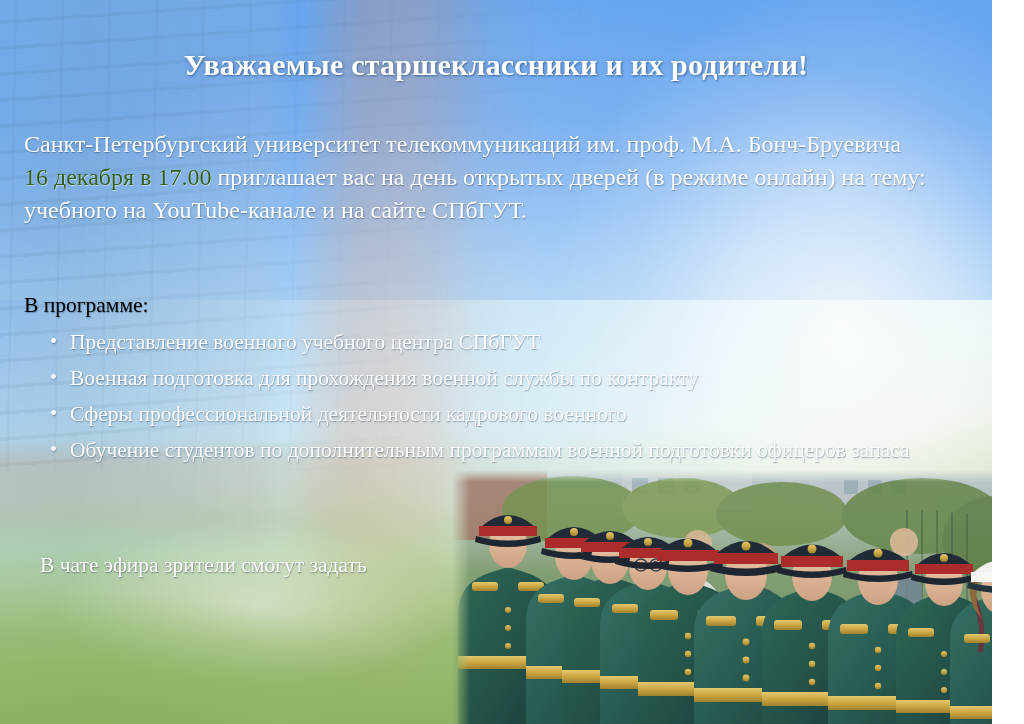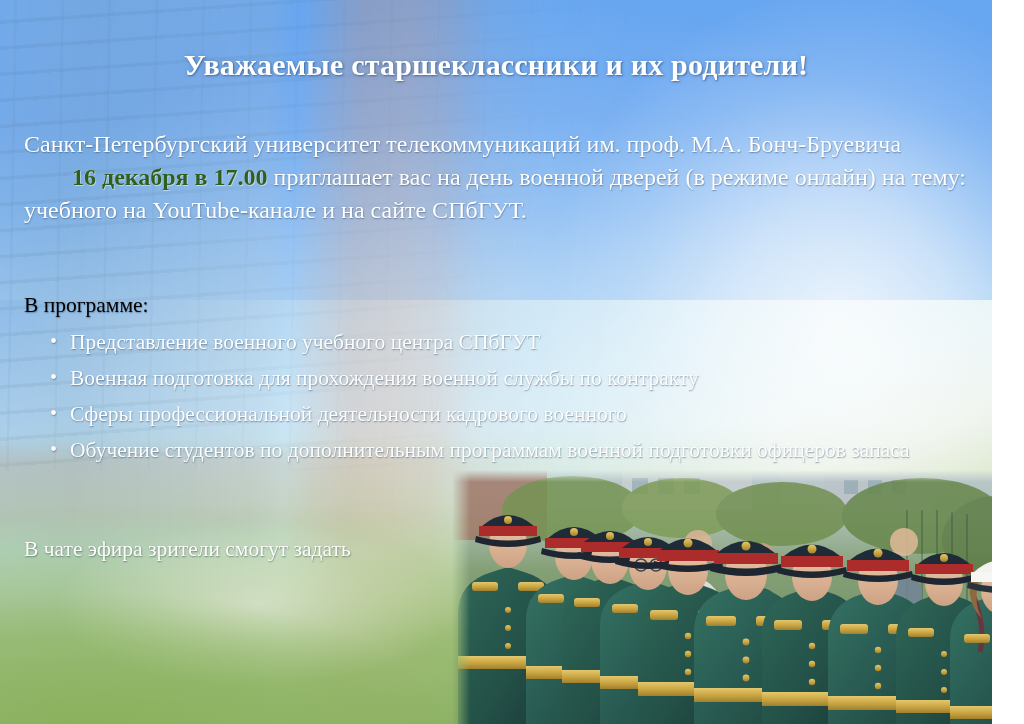--- a/index.html
+++ b/index.html
@@ -210,25 +210,24 @@
     top: 128px;
     width: 952px;
     font-size: 24px;
     line-height: 33px;
     color: #fdfdfd;
     text-shadow: 0.5px 0.5px 1.4px rgba(55,80,105,0.55);
   }
   .body-block p { margin: 0; }
 
   .b-green {
-    font-weight: bold;
+    font-weight: normal;
     color: #2f5e1e;
     text-shadow: 0.7px 0.7px 0 rgba(235,245,235,0.55),
                  -0.4px -0.4px 0 rgba(235,245,235,0.35);
-    margin-left: 48px;
   }
 
   .program-head {
     position: absolute;
     left: 24px;
     top: 293px;
     font-size: 21.5px;
     color: #000000;
     text-shadow: 0.5px 0.5px 1.4px rgba(55,80,105,0.55);
   }
@@ -263,42 +262,42 @@
   .closing {
     position: absolute;
     left: 24px;
     top: 533px;
     width: 420px;
     font-size: 21.5px;
     line-height: 33px;
     color: #fdfdfd;
     text-shadow: 0.5px 0.5px 1.6px rgba(60,80,70,0.60);
   }
-  .closing p { margin: 0; }
+  .closing p { margin: 16px; }
 </style>
 </head>
 <body>
 
 <div id="poster">
 
   <div class="bg-sky"></div>
   <div class="bg-sky-top"></div>
   <div class="bg-building"></div>
   <div class="bg-building-lines"></div>
   <div class="bg-lowbuild"></div>
   <div class="bg-grass"></div>
   <div class="bg-grass-soft"></div>
   <div class="bg-haze-right"></div>
   <div class="bg-veil"></div>
 
   <div class="title">Уважаемые старшеклассники и их родители!</div>
 
   <div class="body-block">
     <p>Санкт-Петербургский университет телекоммуникаций им. проф. М.А. Бонч-Бруевича</p>
-    <p><span class="b-green">16 декабря в 17.00</span><span> приглашает вас на день военной дверей (в режиме онлайн) на тему:</span></p>
+    <p><span class="b-green">16 декабря в 17.00</span><span> приглашает вас на день открытых дверей (в режиме онлайн) на тему:</span></p>
     <p>учебного на YouTube-канале и на сайте СПбГУТ.</p>
   </div>
 
   <div class="program-head">В программе:</div>
 
   <ul class="bullets">
     <li>Представление военного учебного центра СПбГУТ</li>
     <li>Военная подготовка для прохождения военной службы по контракту</li>
     <li>Сферы профессиональной деятельности кадрового военного</li>
     <li>Обучение студентов по дополнительным программам военной подготовки офицеров запаса</li>

